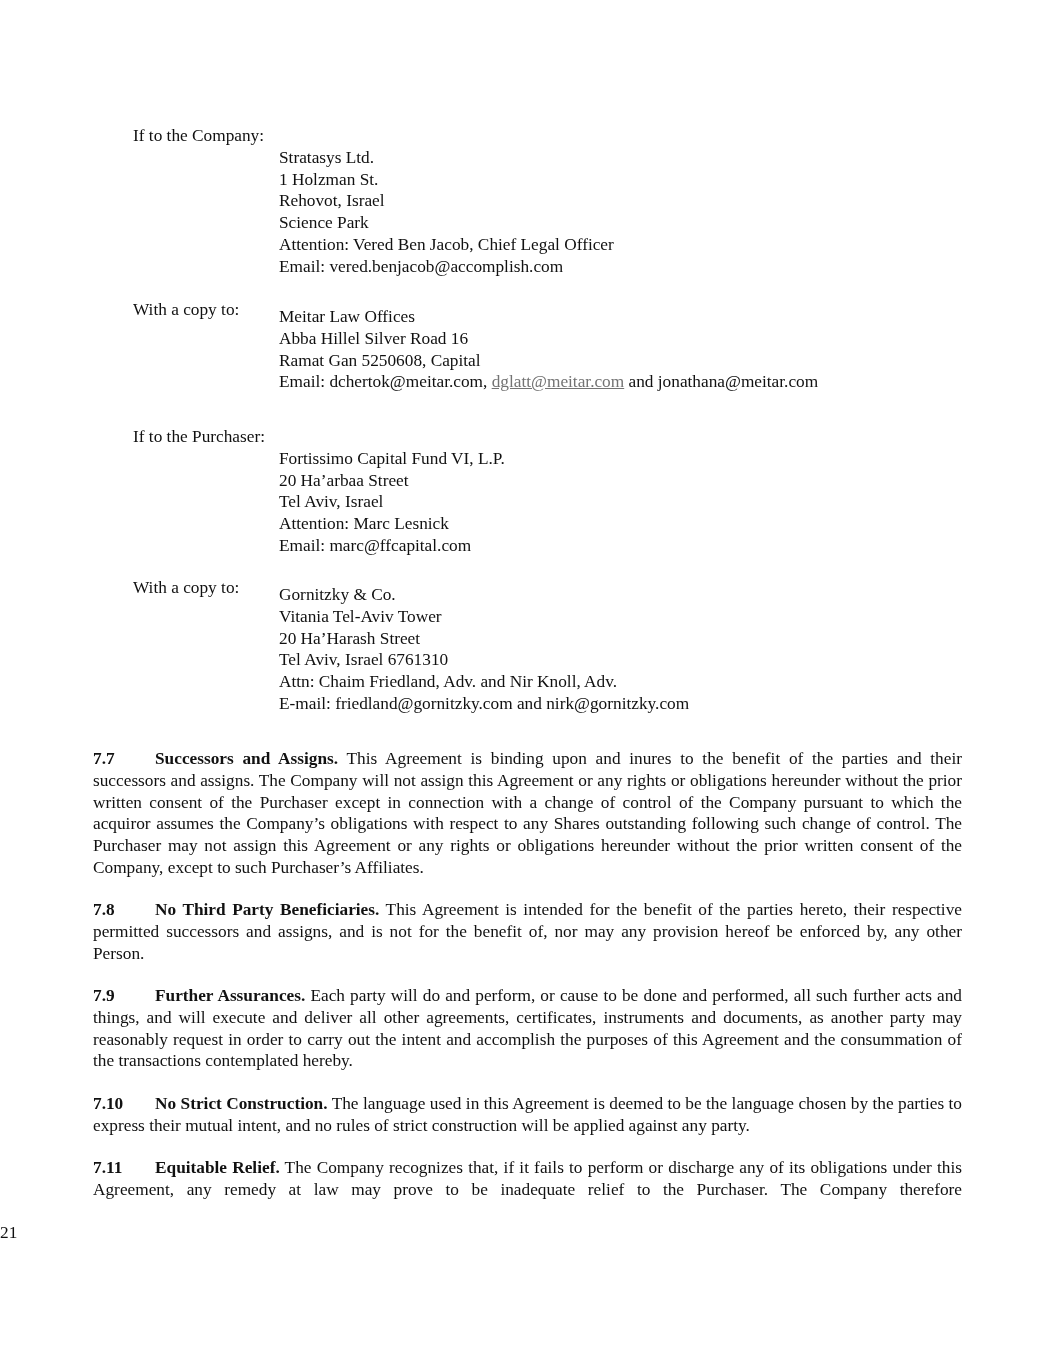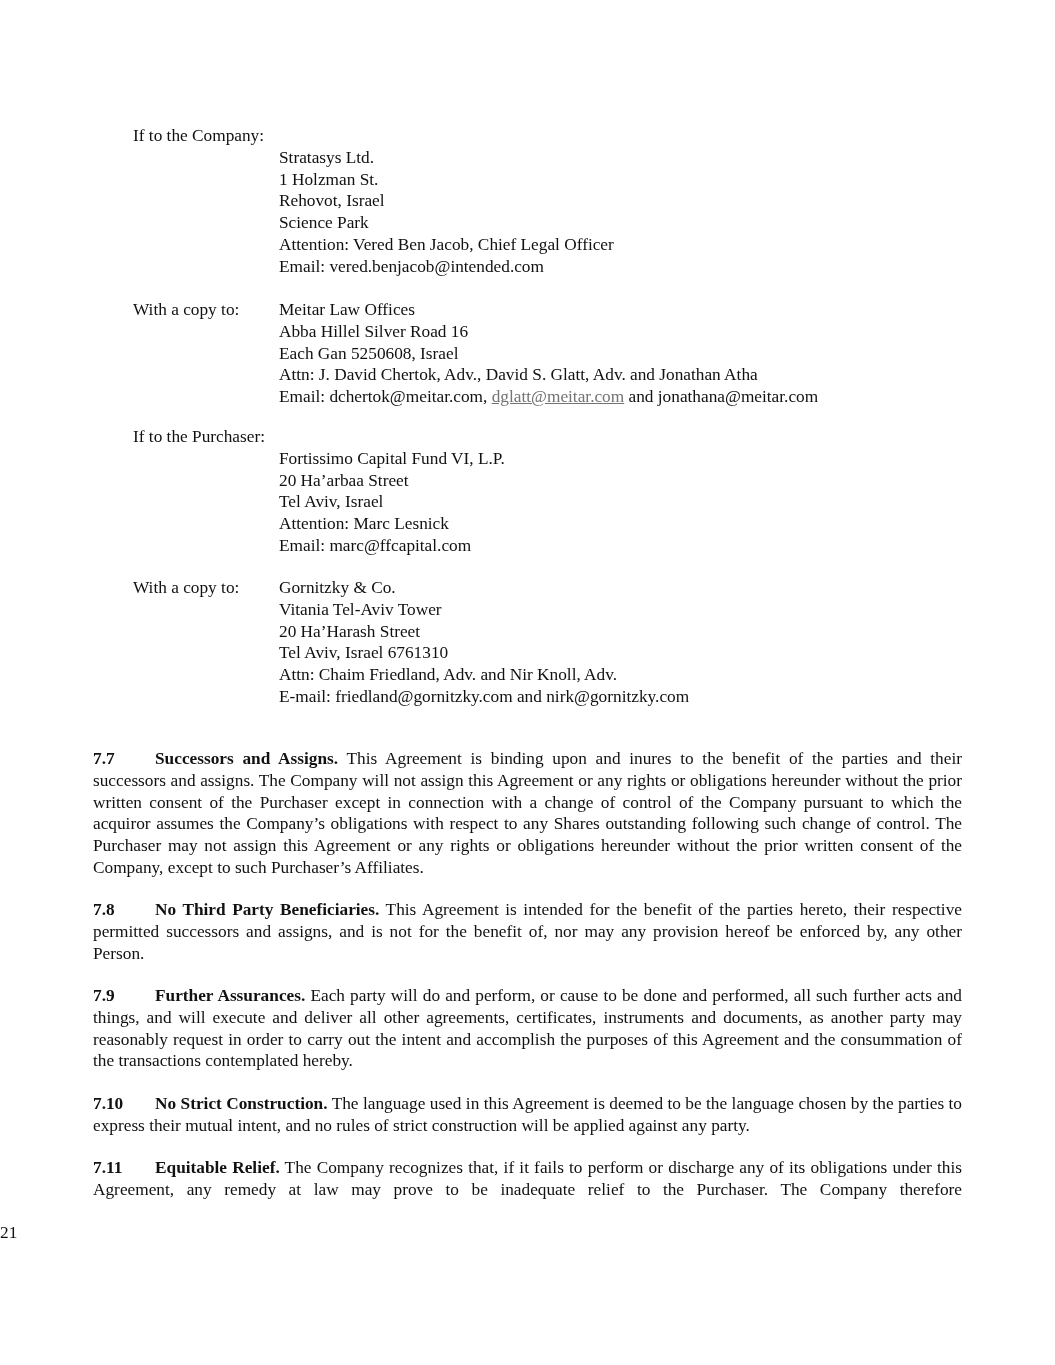--- a/index.html
+++ b/index.html
@@ -29,21 +29,21 @@
     }
     .notice-label {
       position: absolute;
       left: 0;
       top: 0;
       white-space: nowrap;
     }
     .address-lines {
       position: absolute;
       left: 146px;
-      top: 0;
+      top: 7px;
       white-space: nowrap;
     }
     .address-lines.below {
       top: 21.8px;
     }
     .address-line {
       display: block;
       height: 21.8px;
     }
     .link {
@@ -81,31 +81,30 @@
 <div class="page">
 
   <div class="notice-block" style="top:125px; height:155px;">
     <span class="notice-label">If to the Company:</span>
     <div class="address-lines below">
       <span class="address-line">Stratasys Ltd.</span>
       <span class="address-line">1 Holzman St.</span>
       <span class="address-line">Rehovot, Israel</span>
       <span class="address-line">Science Park</span>
       <span class="address-line">Attention: Vered Ben Jacob, Chief Legal Officer</span>
-      <span class="address-line">Email: vered.benjacob@intended.com</span>
+      <span class="address-line">Email: vered.benjacob@accomplish.com</span>
     </div>
   </div>
 
   <div class="notice-block" style="top:299px; height:112px;">
     <span class="notice-label">With a copy to:</span>
     <div class="address-lines">
       <span class="address-line">Meitar Law Offices</span>
       <span class="address-line">Abba Hillel Silver Road 16</span>
-      <span class="address-line">Each Gan 5250608, Israel</span>
-      <span class="address-line">Attn: J. David Chertok, Adv., David S. Glatt, Adv. and Jonathan Atha</span>
+      <span class="address-line">Ramat Gan 5250608, Capital</span>
       <span class="address-line"><span>Email: dchertok@meitar.com, </span><span class="link">dglatt@meitar.com</span><span> and jonathana@meitar.com</span></span>
     </div>
   </div>
 
   <div class="notice-block" style="top:426px; height:134px;">
     <span class="notice-label">If to the Purchaser:</span>
     <div class="address-lines below">
       <span class="address-line">Fortissimo Capital Fund VI, L.P.</span>
       <span class="address-line">20 Ha’arbaa Street</span>
       <span class="address-line">Tel Aviv, Israel</span>

